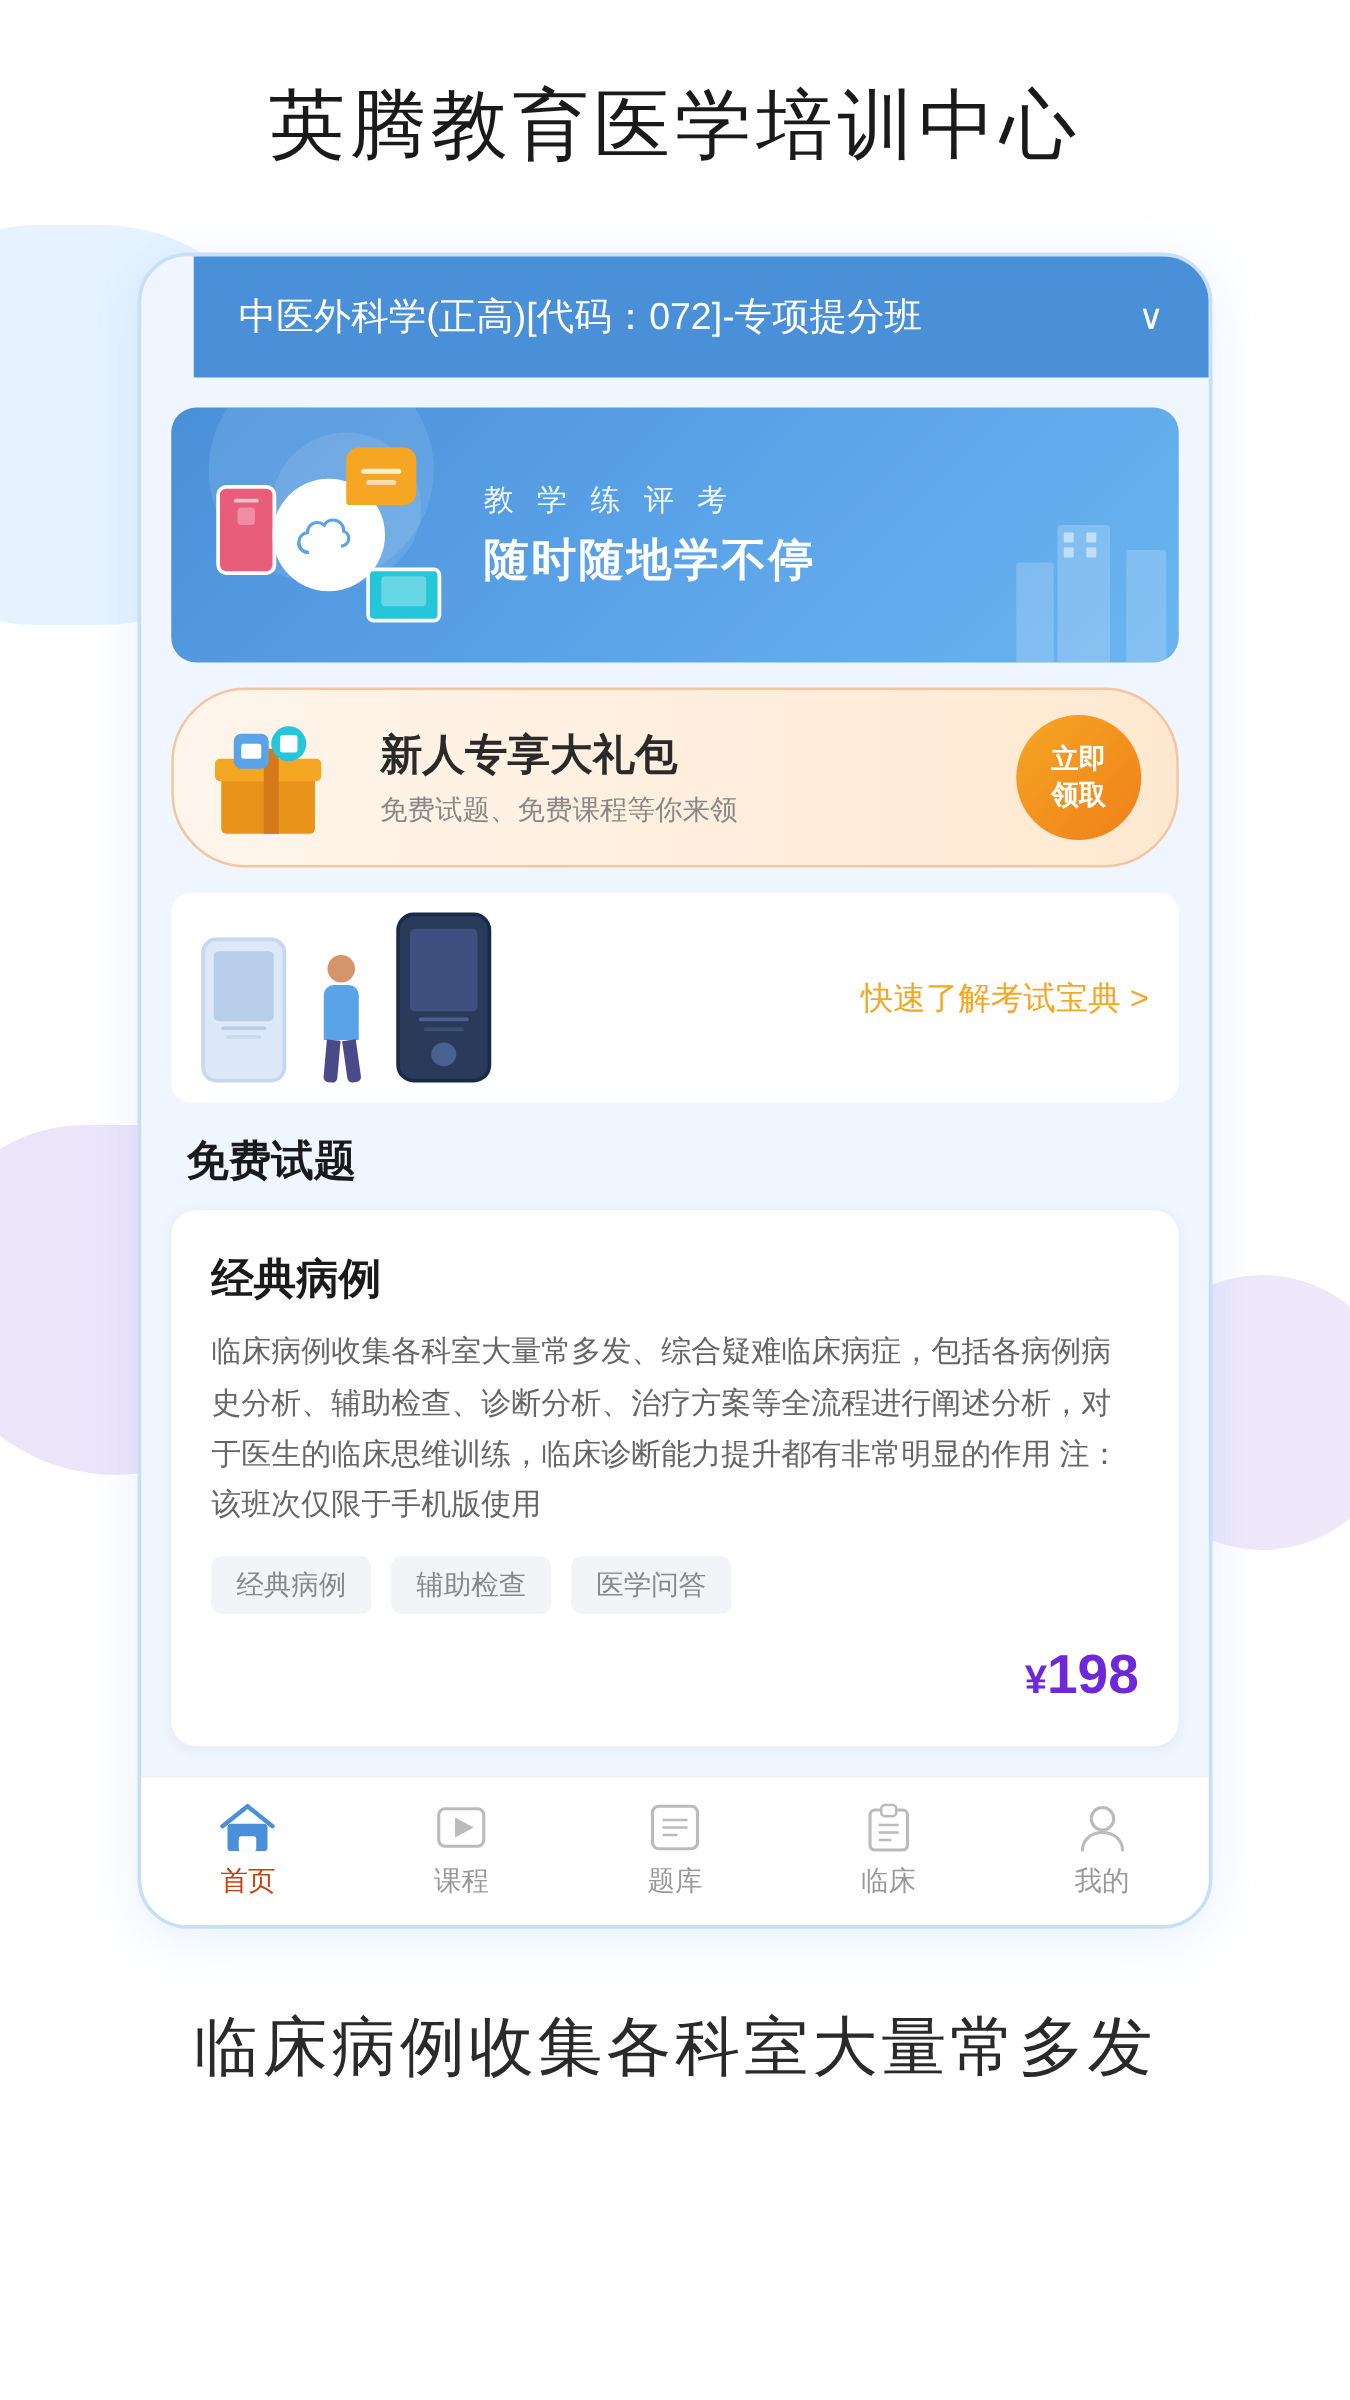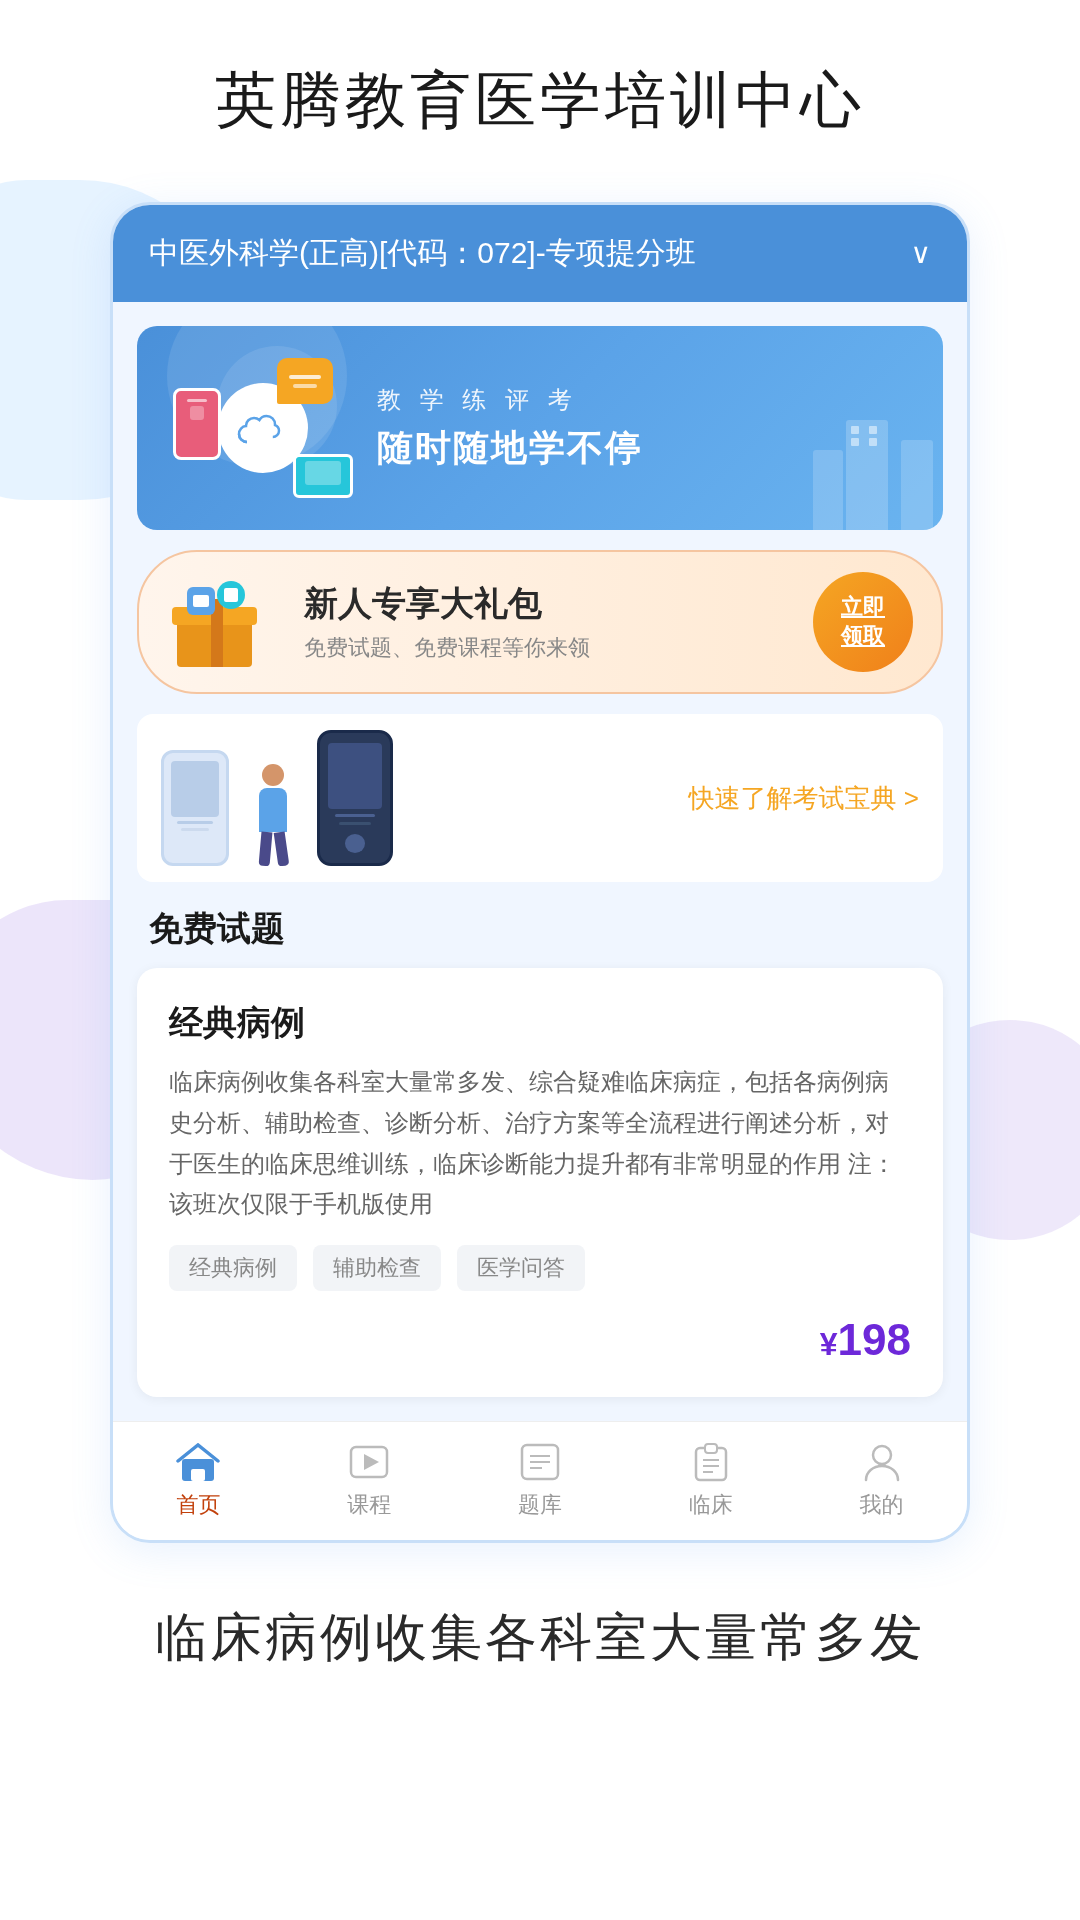--- a/index.html
+++ b/index.html
@@ -67,20 +67,21 @@
       box-shadow: 0 8px 40px rgba(100, 160, 240, 0.15);
     }
 
     
     .app-header {
       background: #4a90d9;
       padding: 28px 36px;
       display: flex;
       align-items: center;
       justify-content: space-between;
+      margin-left: 42px;
     }
     .app-header-title {
       color: #ffffff;
       font-size: 30px;
       font-weight: 500;
       flex: 1;
     }
     .app-header-chevron {
       color: #ffffff;
       font-size: 28px;
@@ -91,20 +92,21 @@
       margin: 24px 24px 0 24px;
       background: linear-gradient(135deg, #4a90d9 0%, #5ba3e8 50%, #6ab4f0 100%);
       border-radius: 20px;
       padding: 32px 36px;
       display: flex;
       align-items: center;
       justify-content: center;
       position: relative;
       overflow: hidden;
       min-height: 180px;
+      gap: 10px;
     }
     .banner-icons {
       display: flex;
       gap: 16px;
       align-items: center;
       position: relative;
       z-index: 2;
     }
     .banner-text {
       color: white;
@@ -173,21 +175,20 @@
       display: flex;
       flex-direction: column;
       align-items: center;
       justify-content: center;
       color: white;
       font-size: 22px;
       font-weight: bold;
       flex-shrink: 0;
       line-height: 1.3;
       text-align: center;
-      text-decoration: underline;
     }
 
     
     .info-banner {
       margin: 20px 24px 0 24px;
       display: flex;
       align-items: center;
       padding: 16px 24px;
       background: white;
       border-radius: 16px;

